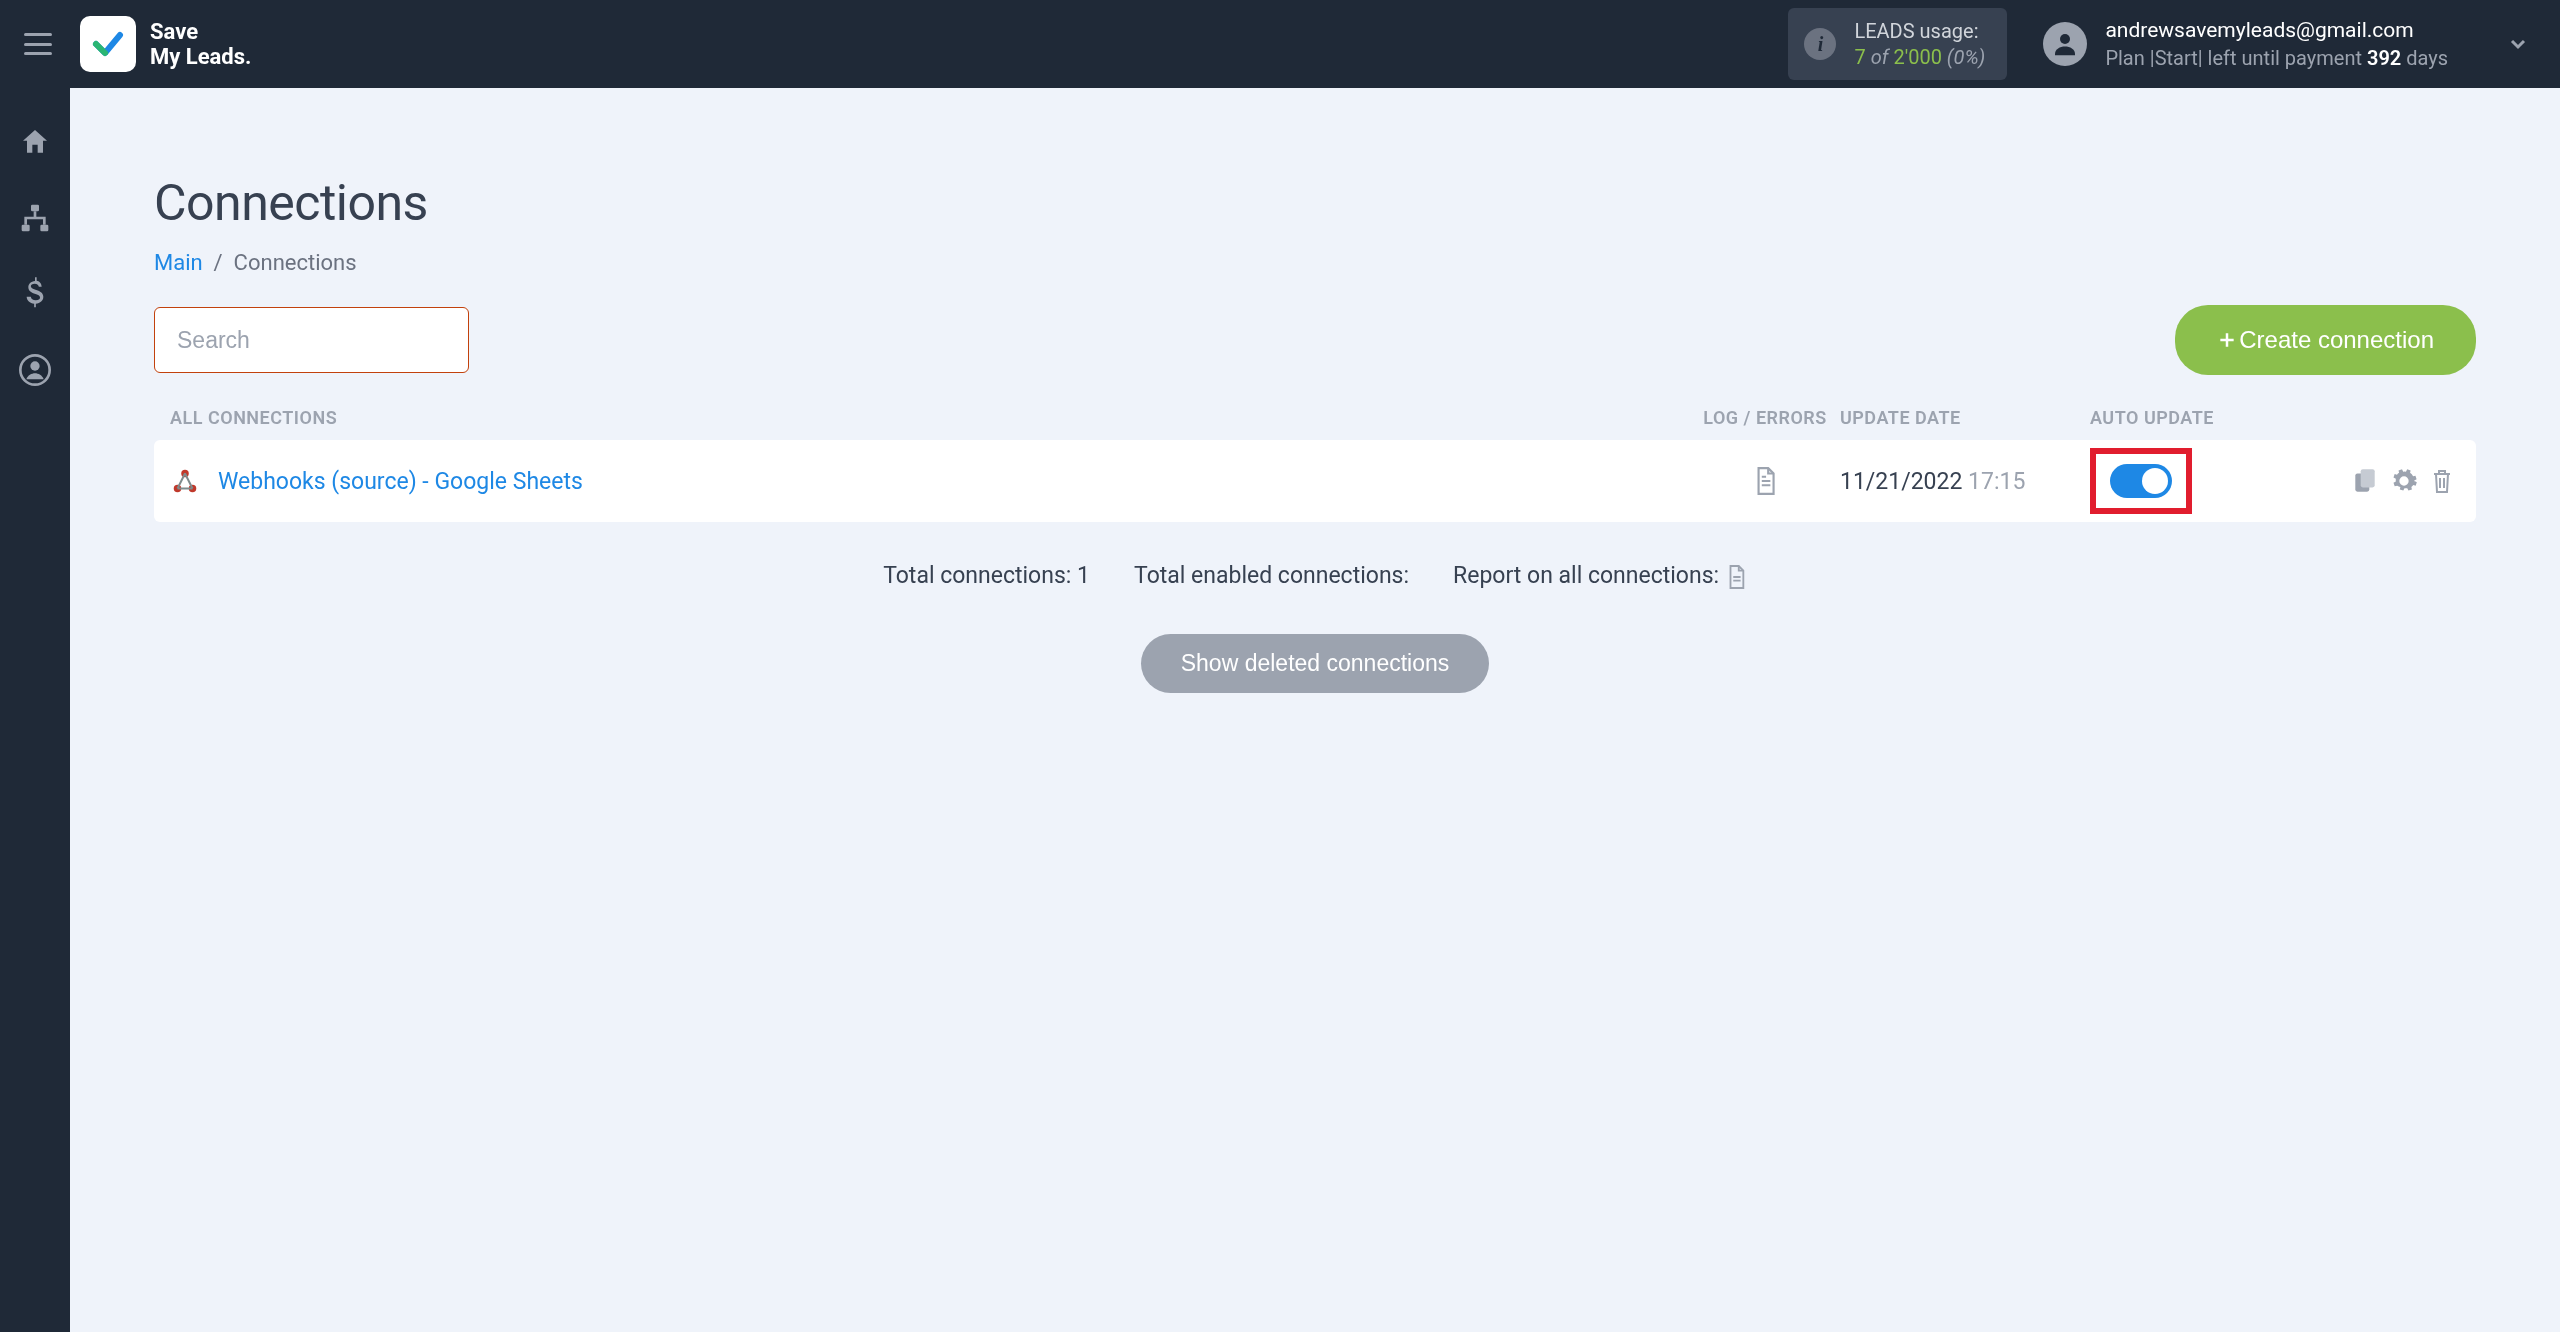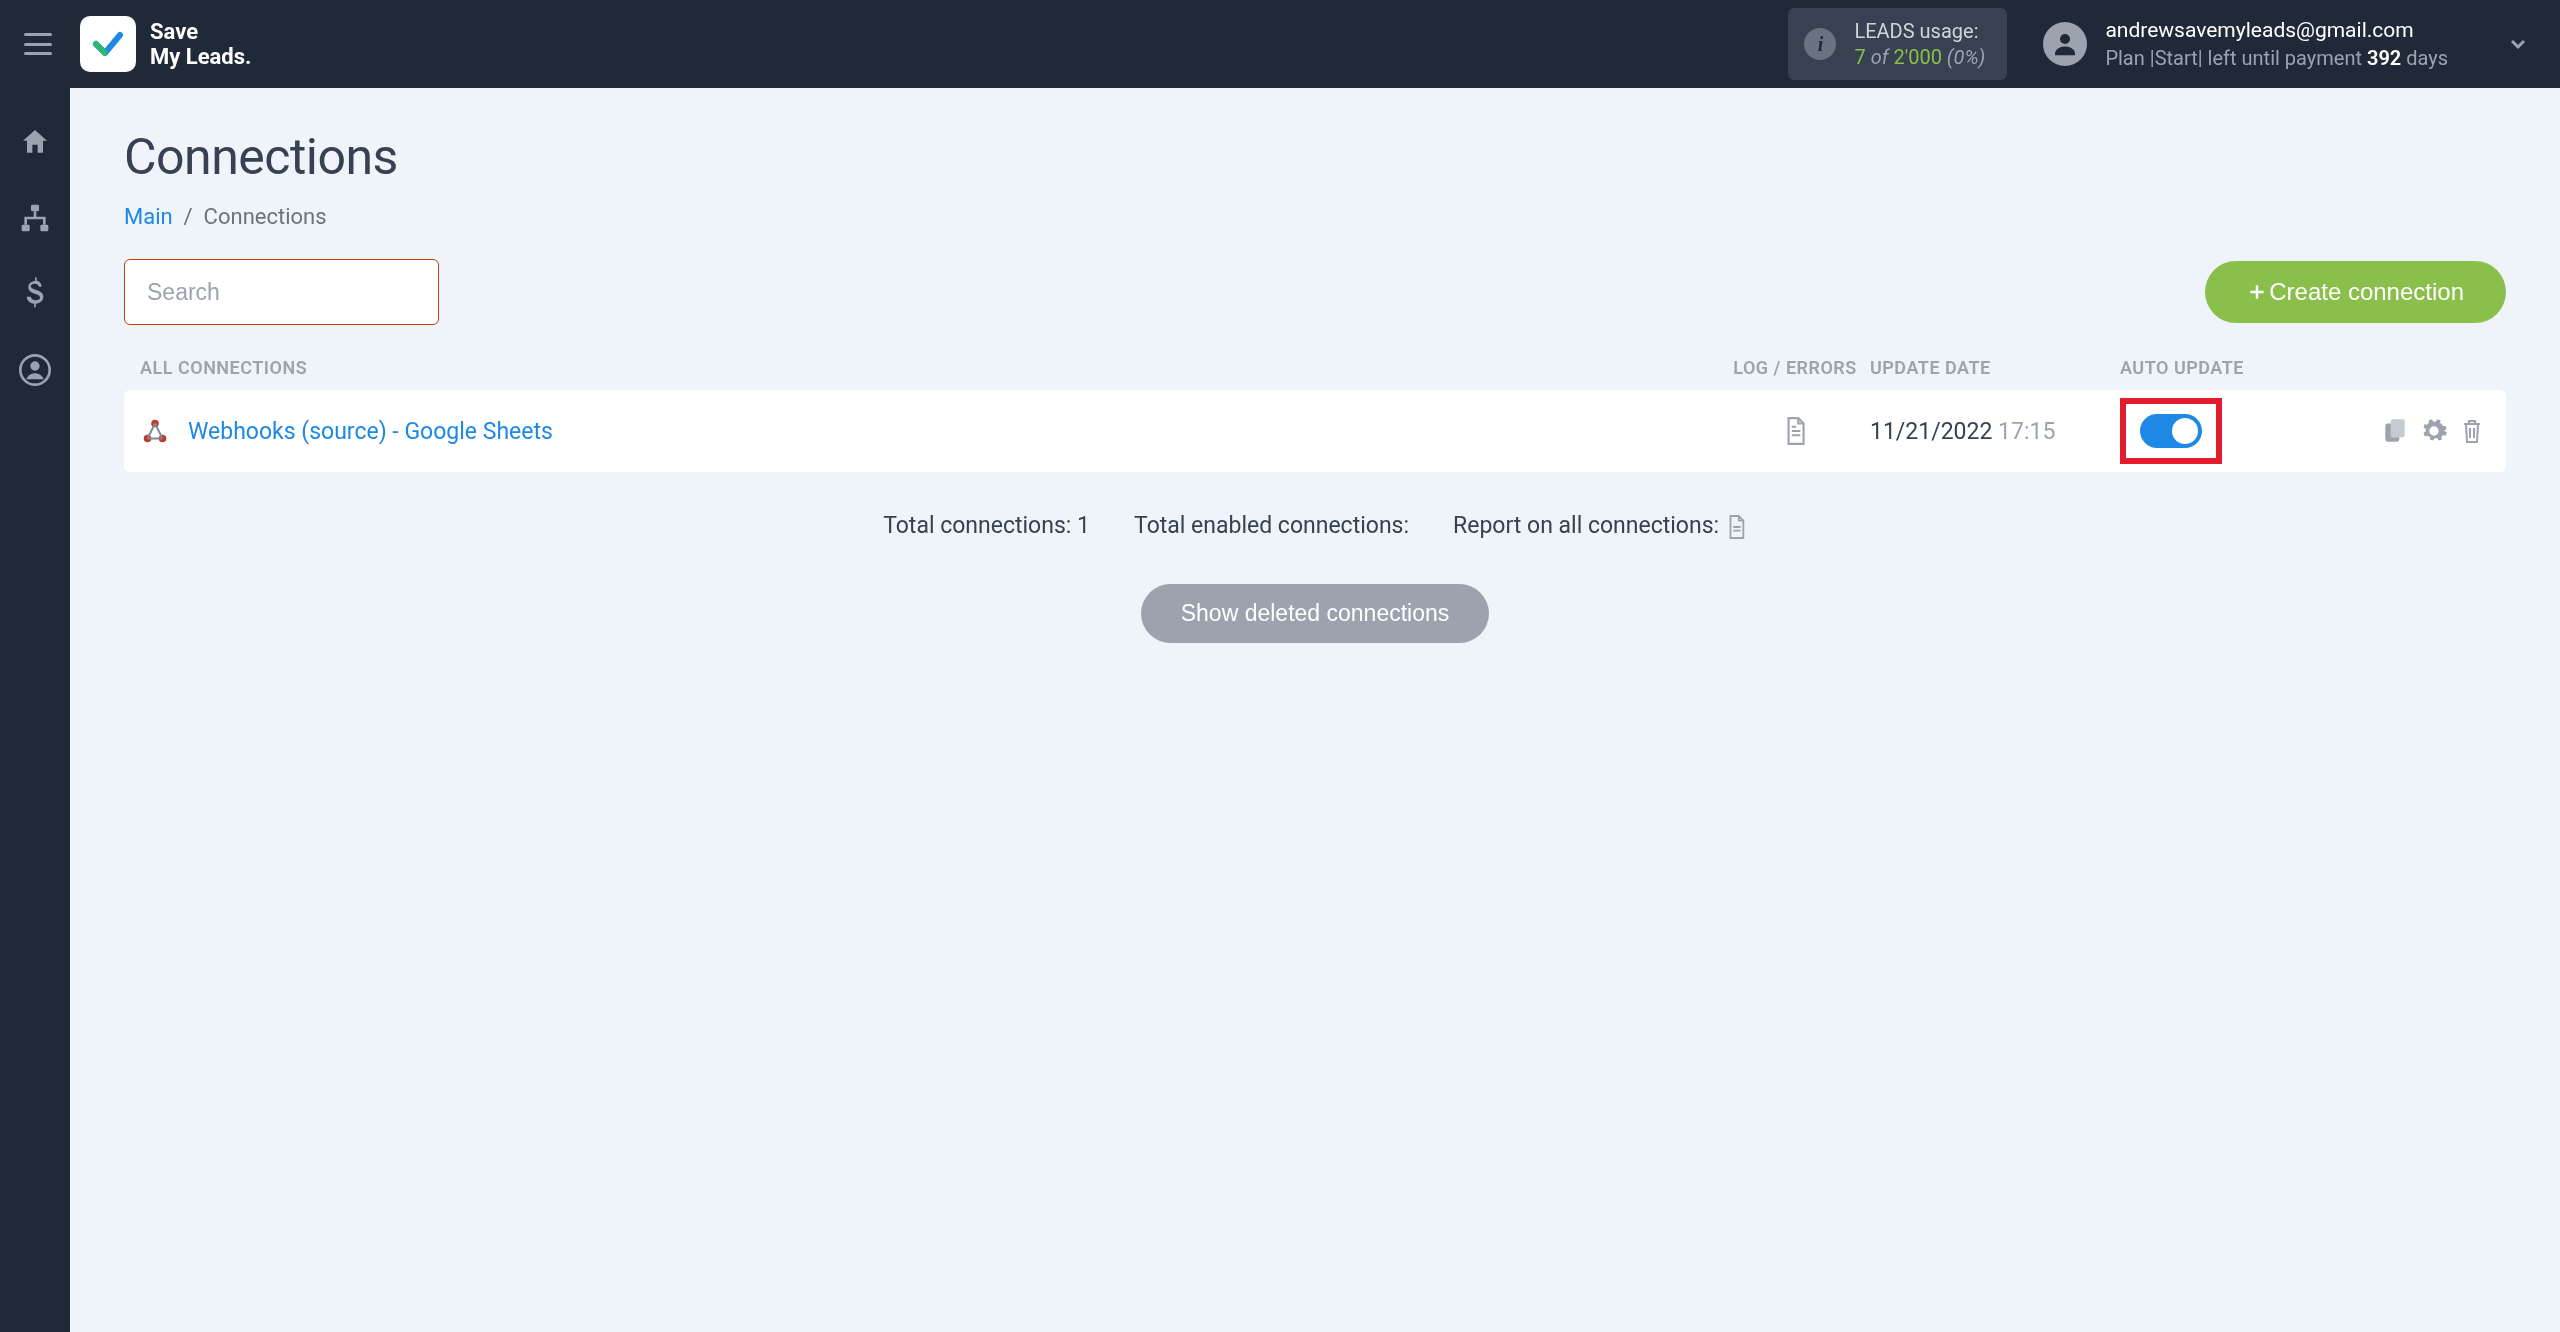--- a/index.html
+++ b/index.html
@@ -22,36 +22,36 @@
 .account-lines { font-size:21px; line-height:1.35; }
 .account-email { color:#fff; }
 .account-plan { color:#9ca3af; font-size:20px; }
 .account-plan .days { color:#fff; font-weight:600;}
 .header-chevron { margin-left:40px; margin-right:6px; }
 
 
 .shell { display:flex; height:calc(1332px - 88px); }
 .sidebar { width:70px; background:#1f2937; display:flex; flex-direction:column; align-items:center; padding-top:36px; gap:40px; }
 .sidebar .nav-icn { width:36px; height:36px; color:#9ca3af; display:flex; align-items:center; justify-content:center; cursor:pointer; }
-.main { flex:1; padding:40px 54px; }
+.main { flex:1; padding:40px 84px;margin-top:46px; }
 
 h1.page-title { font-size:50px; font-weight:400; color:#374151; letter-spacing:-0.5px; margin-bottom:18px;}
 
 .breadcrumb { font-size:22px; color:#6b7280; margin-bottom:30px;}
 .breadcrumb a { color:#1e88e5; text-decoration:none; }
 
 .controls-row { display:flex; gap:18px; align-items:center; }
 .select-box { height:66px; border:1px solid #dce1e8; border-radius:6px; background:#fff; display:flex; align-items:center; padding:0 22px; font-size:23px; color:#374151; gap:14px; cursor:pointer; }
 .select-box.groups { width:620px; justify-content:space-between; }
 .select-box.status { width:340px; justify-content:space-between; }
 .search-box { height:66px; width:315px; border:1px solid #c2410c; border-radius:6px; background:#fff; padding:0 22px; font-size:23px; color:#9ca3af; display:flex; align-items:center;}
 .search-box input { border:none; outline:none; font-size:23px; width:100%; color:#374151;}
 .search-box input::placeholder { color:#9ca3af; }
 .spacer { flex:1; }
-.btn-create { height:62px; background:#8bbf4c; color:#fff; border:none; border-radius:33px; padding:0 42px; font-size:24px; display:flex; align-items:center; gap:2px; cursor:pointer; }
+.btn-create { height:70px; background:#8bbf4c; color:#fff; border:none; border-radius:33px; padding:0 42px; font-size:24px; display:flex; align-items:center; gap:2px; cursor:pointer; }
 
 .table-head { display:flex; margin-top:32px; padding:0 16px; font-size:18px; letter-spacing:0.5px; color:#9ca3af; font-weight:600; text-transform:uppercase; }
 .col-name { flex:1; }
 .col-log { width:150px; text-align:center;}
 .col-date { width:250px; }
 .col-auto { width:220px; }
 .col-actions { width:150px; }
 
 .conn-row { background:#fff; border-radius:6px; margin-top:12px; height:82px; display:flex; align-items:center; padding:0 16px; font-size:23px;}
 .conn-row .cname { flex:1; display:flex; align-items:center; gap:18px;}

